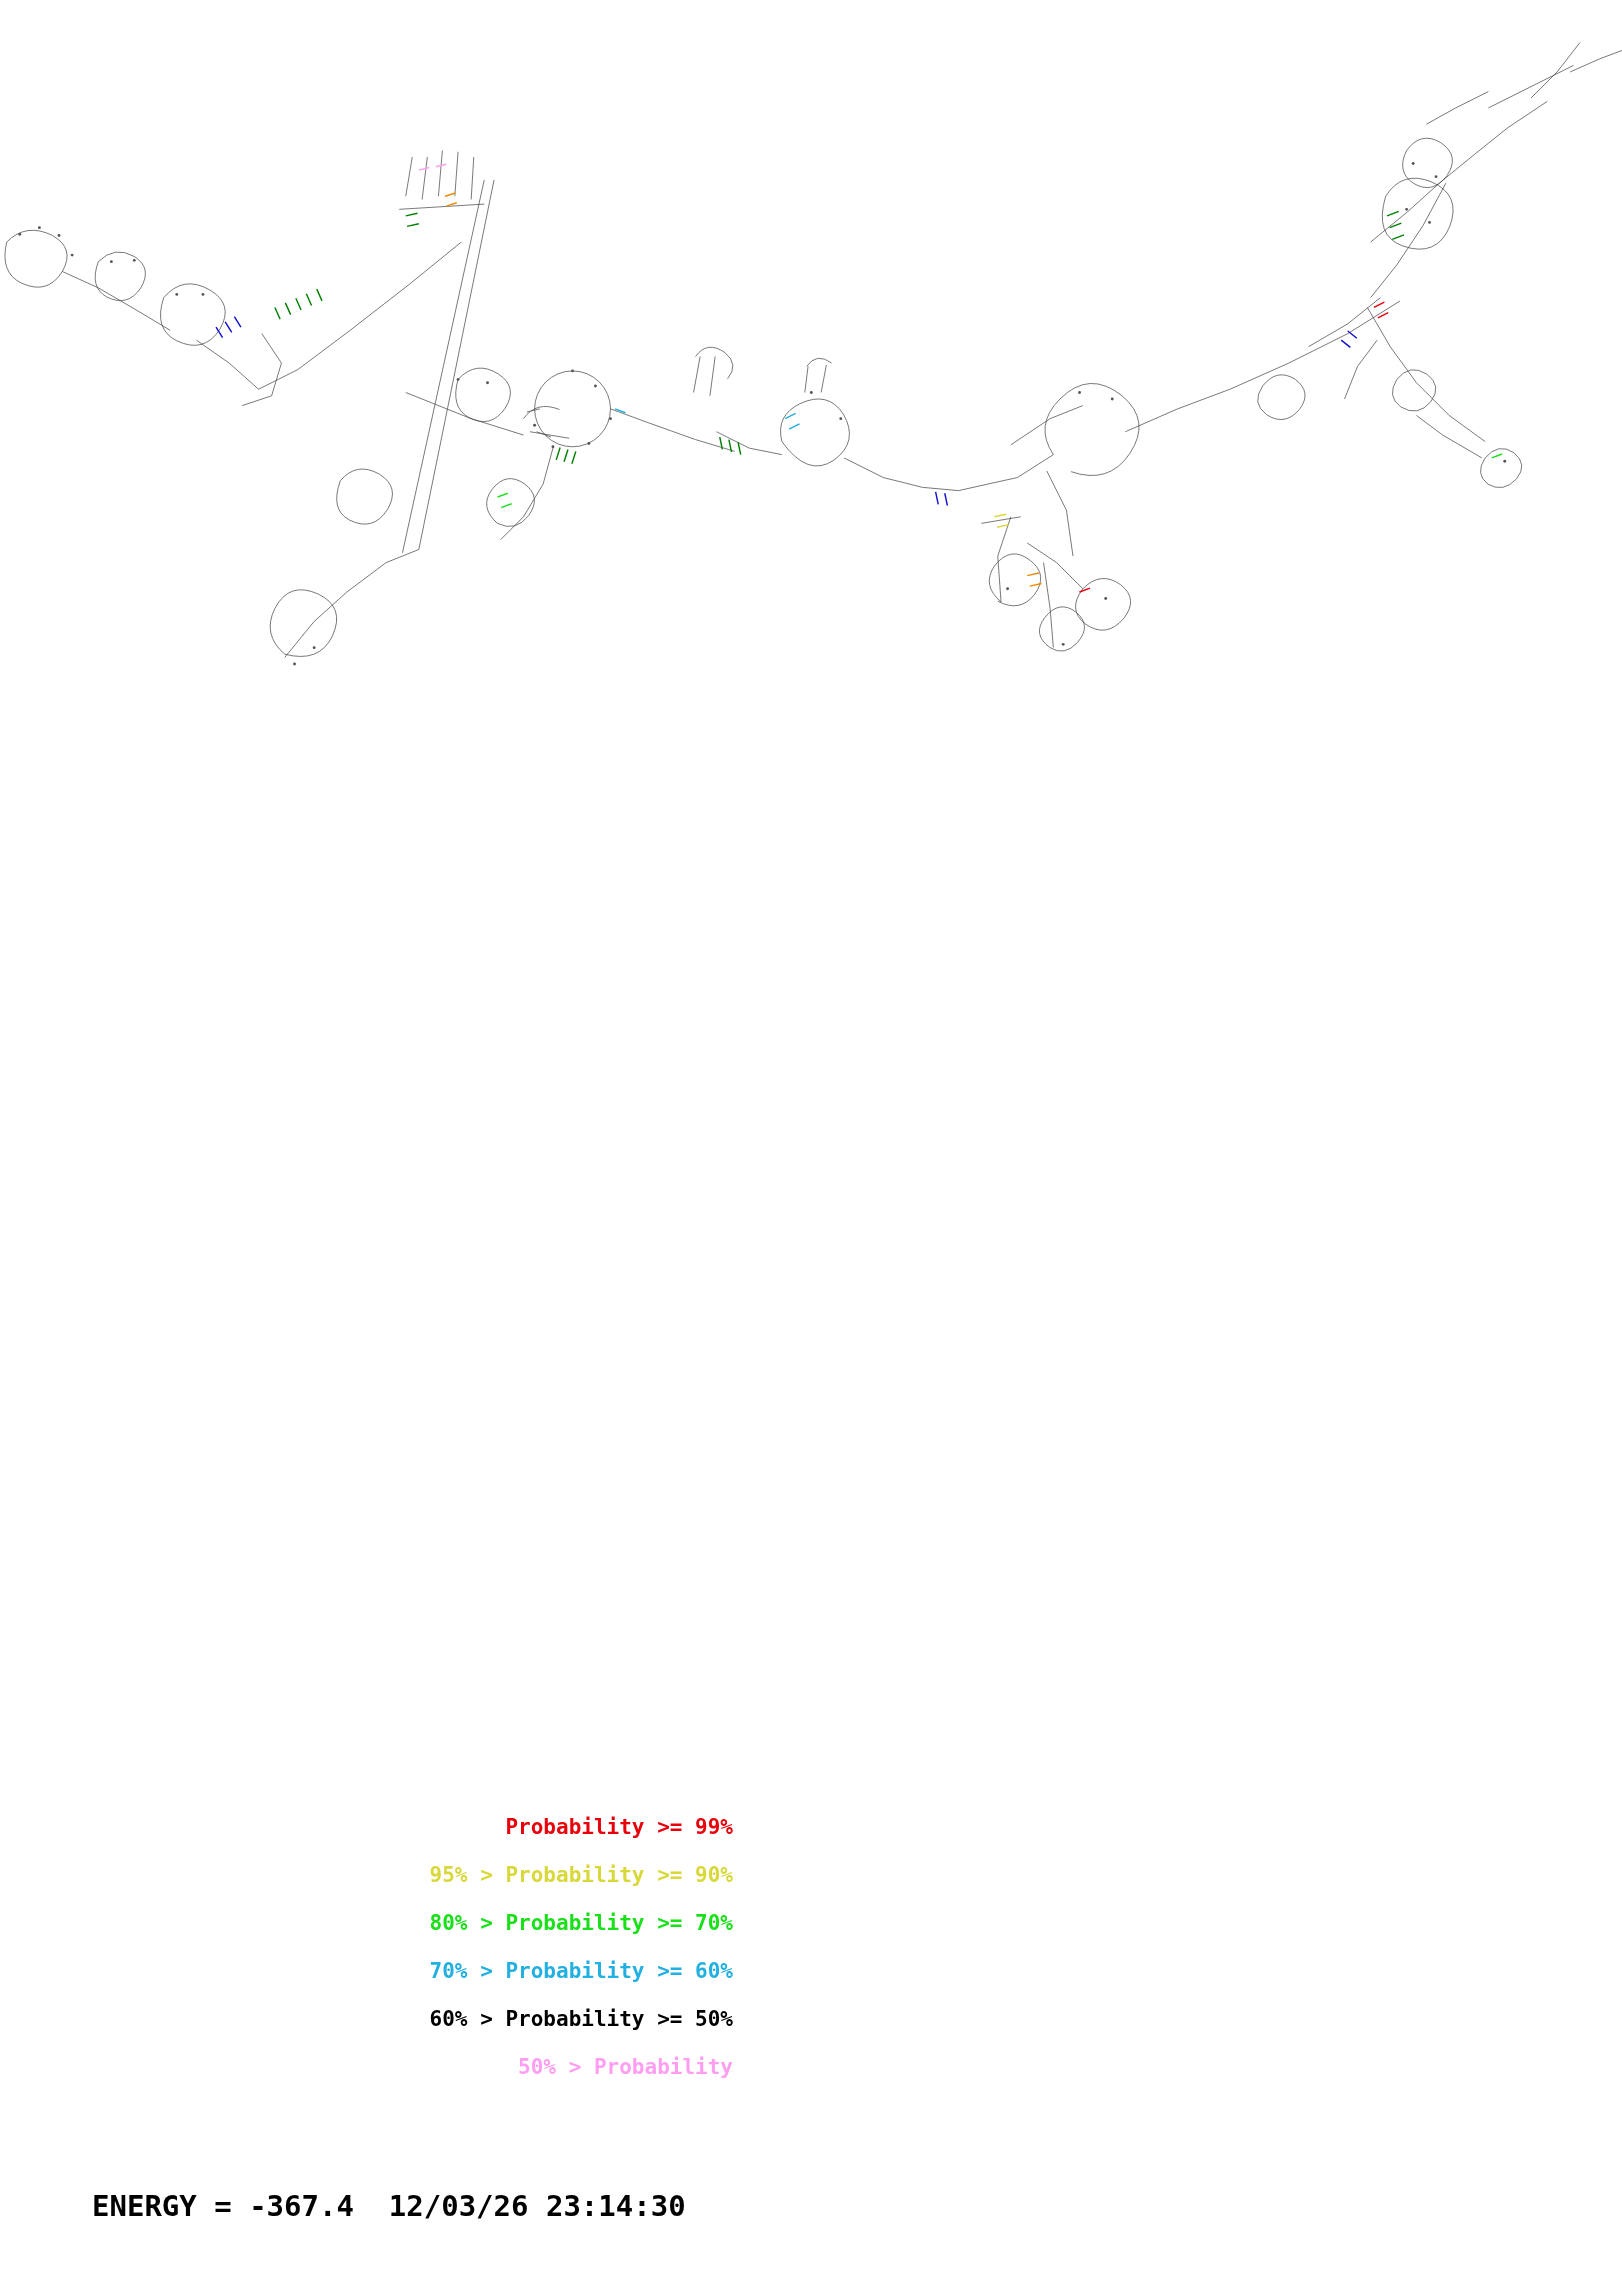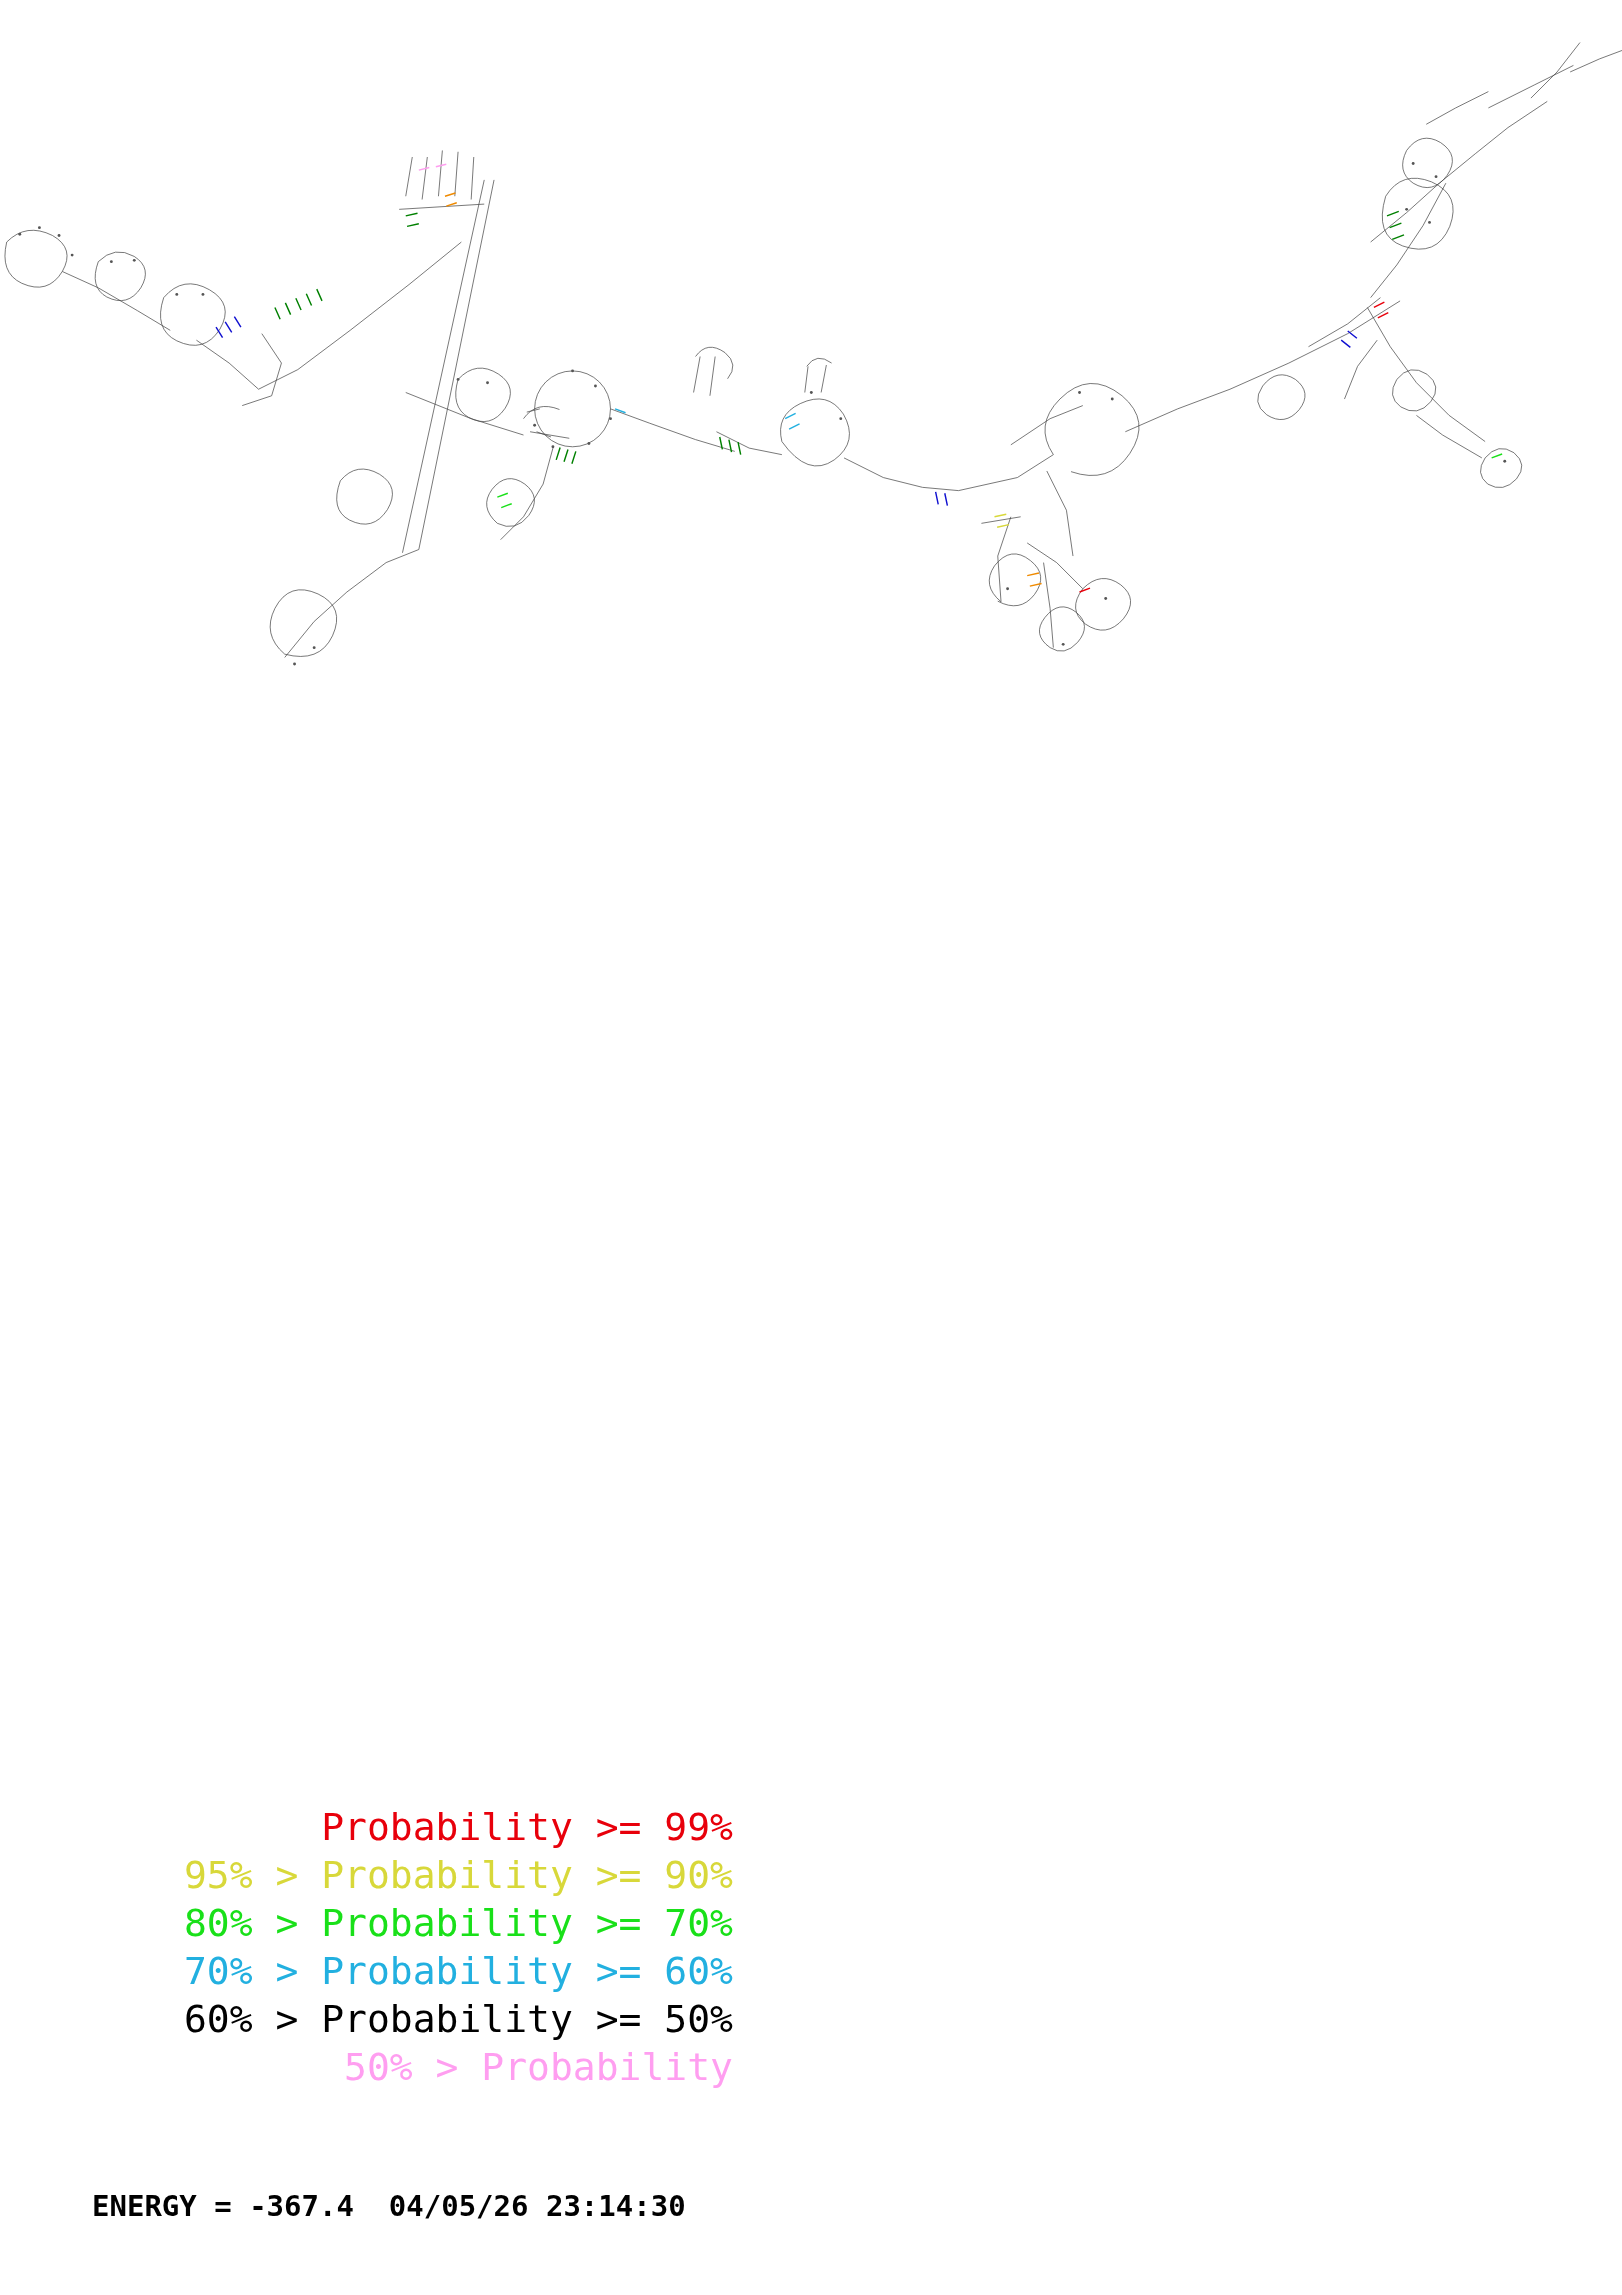--- a/index.html
+++ b/index.html
@@ -22,22 +22,22 @@
     height: 785px;
   }
   #legend-block {
     position: absolute;
     left: 92px;
     top: 1803px;
     width: 785px;
   }
   .legend-row {
     font-family: "DejaVu Sans Mono", "Liberation Mono", monospace;
-    font-size: 38px;
-    font-weight: normal;
+    font-size: 21px;
+    font-weight: bold;
     line-height: 48px;
     white-space: pre;
     text-align: right;
     width: 641px;
     letter-spacing: 0px;
   }
   #energy-line {
     position: absolute;
     left: 92px;
     top: 2189px;
@@ -198,14 +198,14 @@
 
 <div id="legend-block">
   <div class="legend-row" style="color: rgb(232, 0, 11);">Probability &gt;= 99%</div>
   <div class="legend-row" style="color: rgb(216, 216, 58);">95% &gt; Probability &gt;= 90%</div>
   <div class="legend-row" style="color: rgb(25, 224, 25); text-align: right;">80% &gt; Probability &gt;= 70%</div>
   <div class="legend-row" style="color: rgb(34, 176, 224);">70% &gt; Probability &gt;= 60%</div>
   <div class="legend-row" style="color: #000000;">60% &gt; Probability &gt;= 50%</div>
   <div class="legend-row" style="color: rgb(255, 158, 240);">50% &gt; Probability</div>
 </div>
 
-<div id="energy-line">ENERGY = -367.4  04/05/26 23:14:30</div>
+<div id="energy-line">ENERGY = -367.4  12/03/26 23:14:30</div>
 
 
 </body></html>

